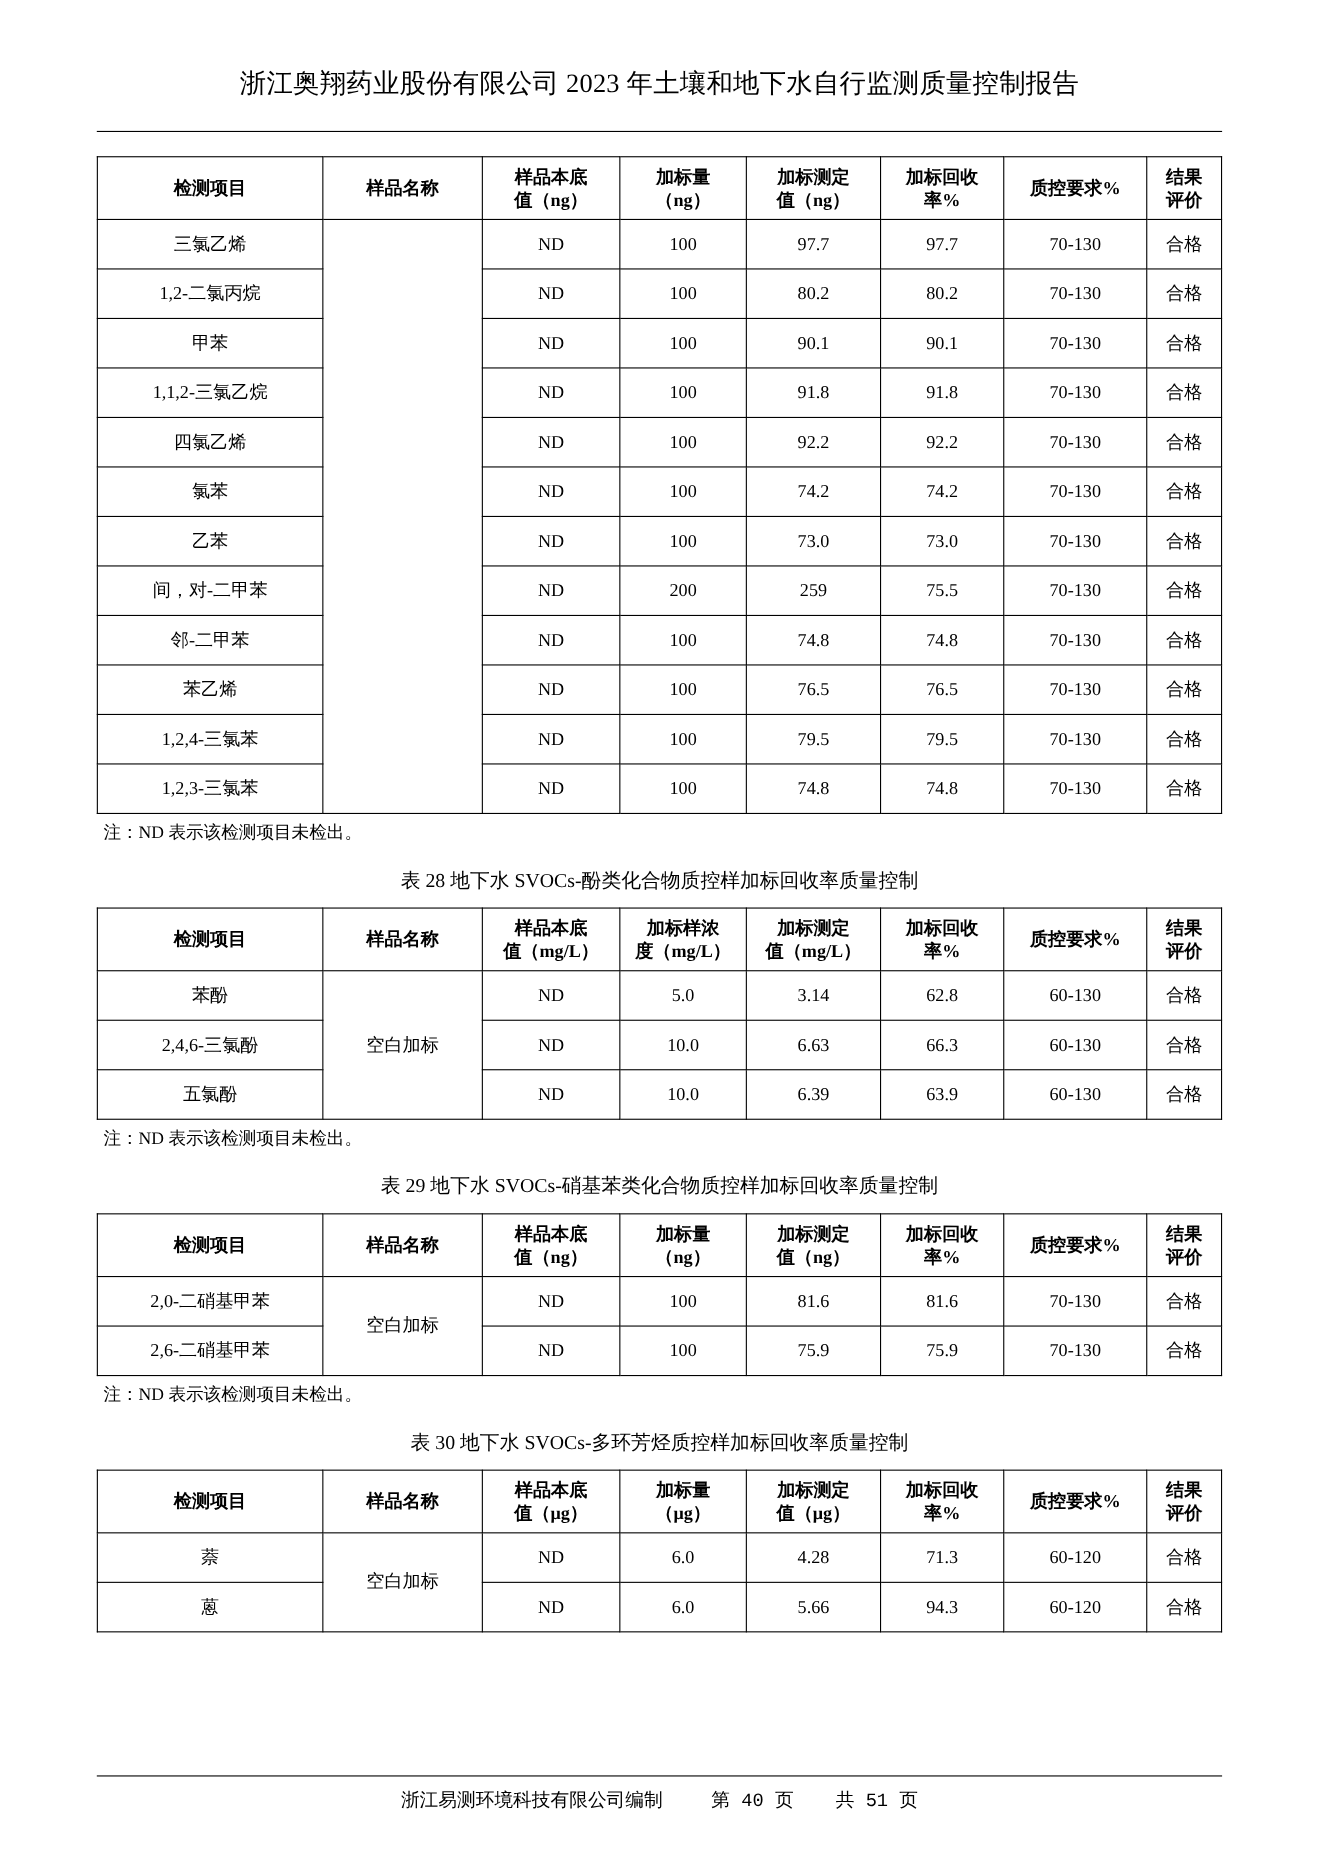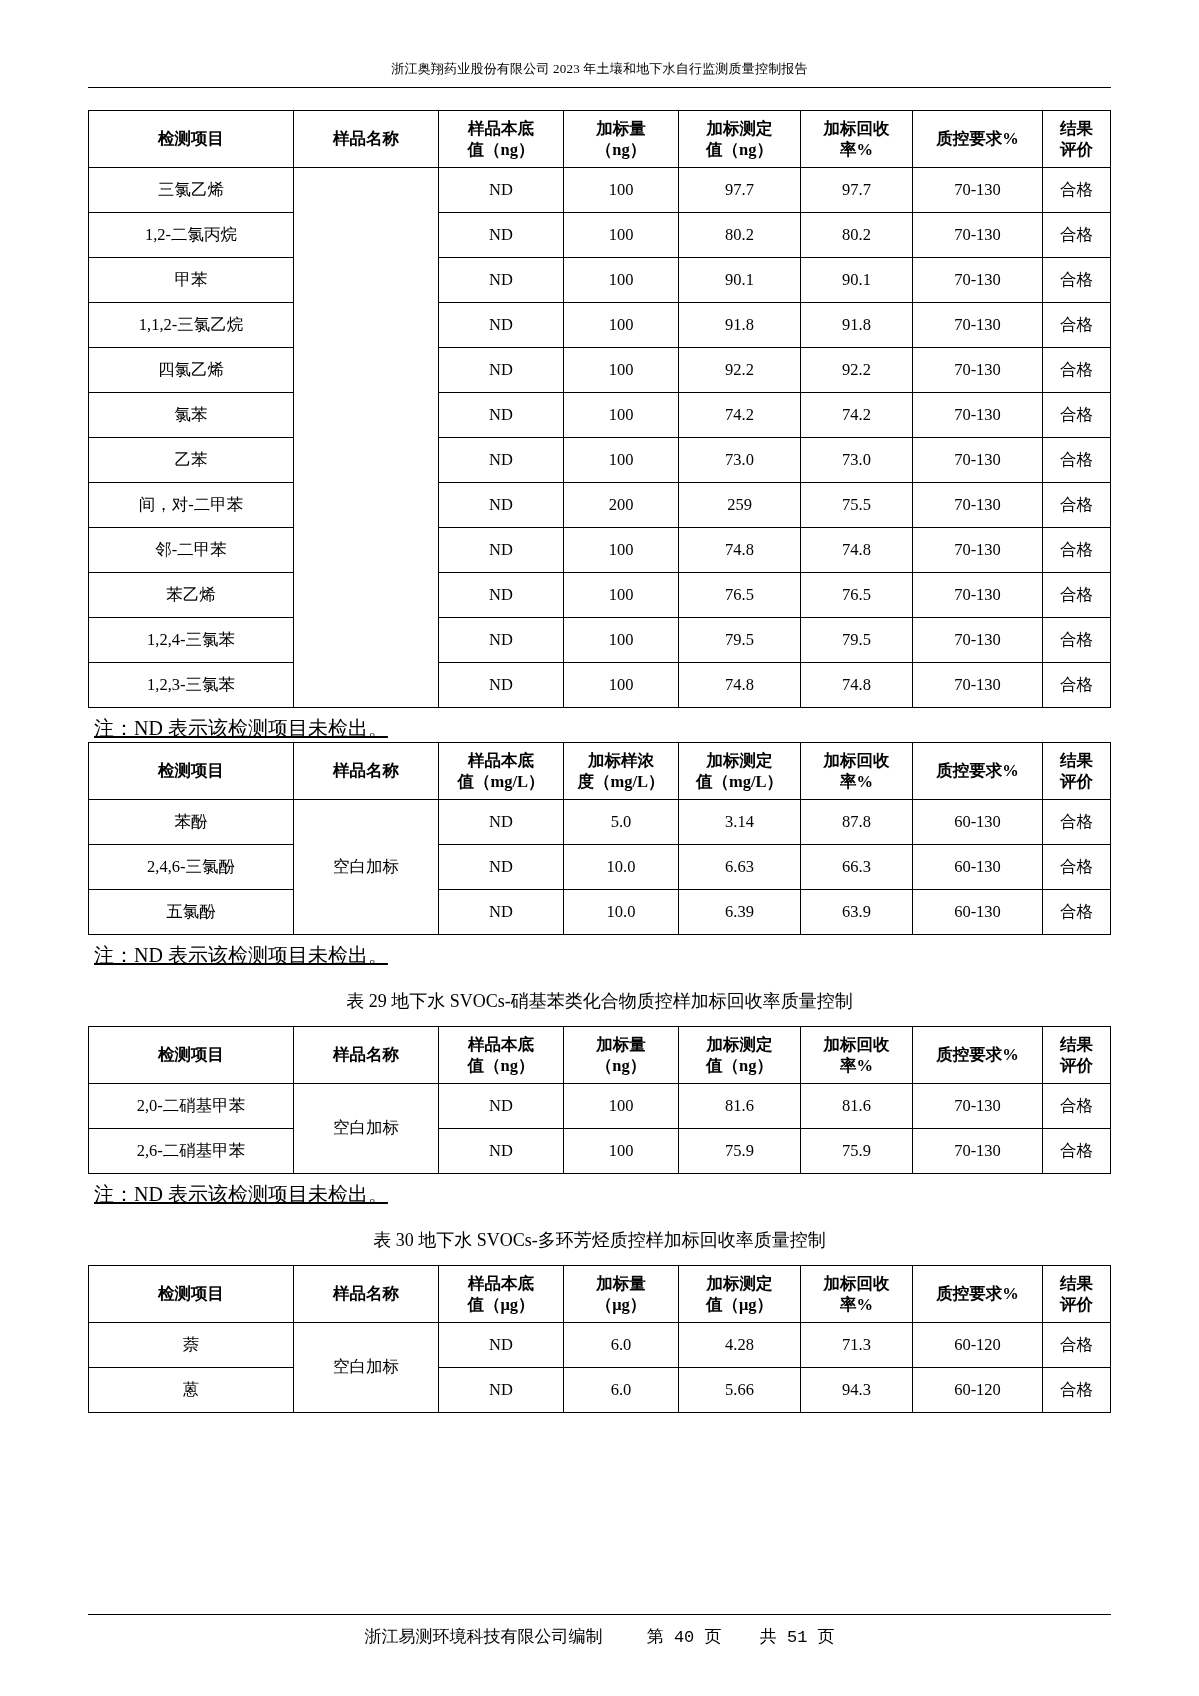--- a/index.html
+++ b/index.html
@@ -16,23 +16,23 @@
   }
   .page {
     width: 1199px;
     min-height: 1696px;
     box-sizing: border-box;
     padding: 60px 88px 40px 88px;
     position: relative;
   }
   .header {
     text-align: center;
-    font-size: 13px;
-    font-family: "Liberation Serif", "DejaVu Serif", serif;
-    padding-bottom: 9px;
+    font-size: 24px;
+    font-family: "Liberation Serif", "DejaVu Serif", serif;
+    padding-bottom: 27px;
     border-bottom: 1.5px solid #000;
     letter-spacing: 0.2px;
   }
   .header-inner {
     display: inline-block;
   }
   .content {
     margin-top: 22px;
   }
   table.doc {
@@ -51,24 +51,23 @@
     line-height: 1.25;
   }
   table.doc th {
     font-weight: bold;
     height: 56px;
   }
   table.doc .hdr-two {
     line-height: 1.3;
   }
   .note {
-    font-size: 20px;
+    font-size: 16px;
     margin: 7px 0 0 6px;
     font-family: "Liberation Serif", "DejaVu Serif", serif;
-    text-decoration: underline;
   }
   .tbl-caption {
     text-align: center;
     font-size: 18px;
     font-weight: normal;
     margin: 20px 0 13px 0;
     font-family: "Liberation Serif", "DejaVu Serif", serif;
   }
   .footer {
     position: absolute;
@@ -250,20 +249,21 @@
           <td>100</td>
           <td>74.8</td>
           <td>74.8</td>
           <td>70-130</td>
           <td>合格</td>
         </tr>
       </tbody>
     </table>
     <div class="note">注：ND 表示该检测项目未检出。</div>
 
+    <div class="tbl-caption">表 28 地下水 SVOCs-酚类化合物质控样加标回收率质量控制</div>
     <table class="doc t27">
       <colgroup>
         <col class="c0">
           <col class="c1">
           <col class="c2">
           <col class="c3">
         <col class="c4">
           <col class="c5">
           <col class="c6">
           <col class="c7">
@@ -295,21 +295,21 @@
           </th>
         </tr>
       </thead>
       <tbody>
         <tr>
           <td>苯酚</td>
           <td rowspan="3">空白加标</td>
           <td>ND</td>
           <td>5.0</td>
           <td>3.14</td>
-          <td>87.8</td>
+          <td>62.8</td>
           <td>60-130</td>
           <td>合格</td>
         </tr>
         <tr>
           <td>2,4,6-三氯酚</td>
           <td>ND</td>
           <td>10.0</td>
           <td>6.63</td>
           <td>66.3</td>
           <td>60-130</td>

